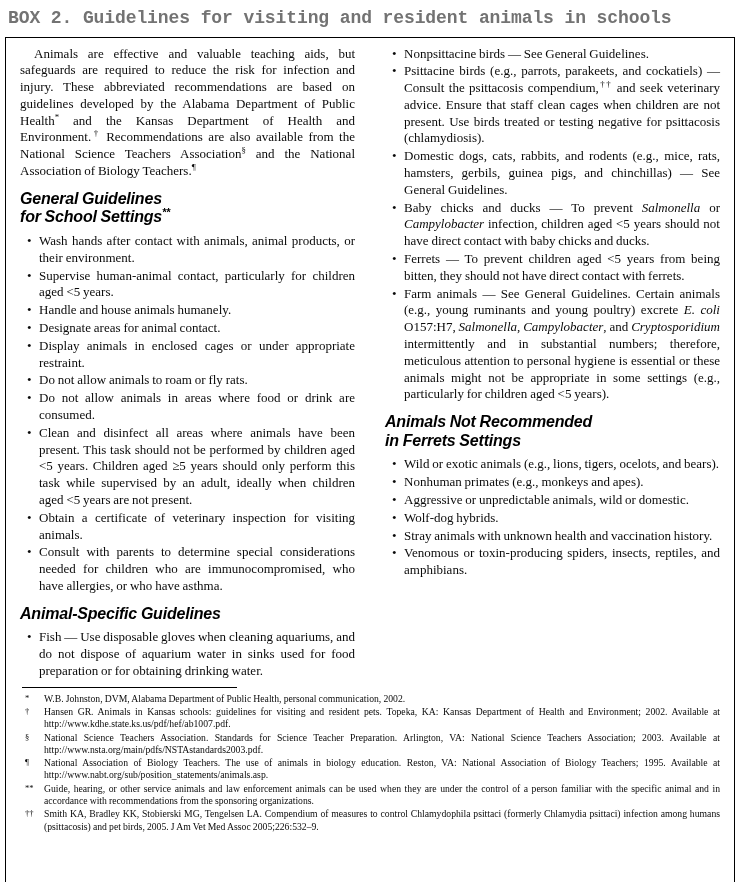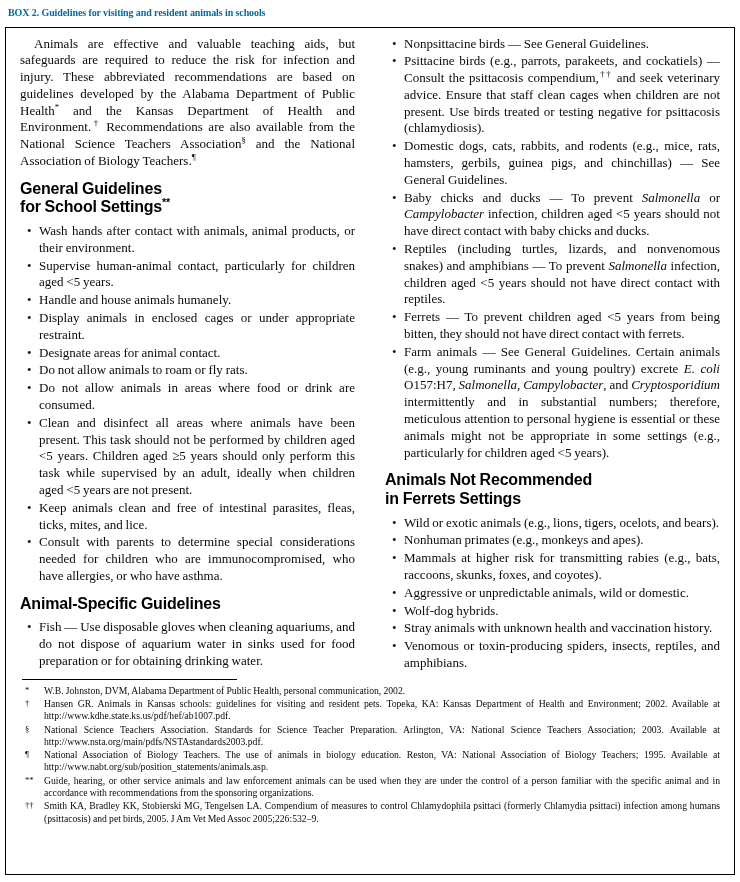--- a/index.html
+++ b/index.html
@@ -3,35 +3,35 @@
 <meta charset="utf-8">
 <style>
   html, body { margin: 0; padding: 0; }
   body {
     width: 740px; height: 882px; overflow: hidden;
     background: #ffffff; color: #0a0a0a;
     font-family: "Liberation Serif", "DejaVu Serif", serif;
   }
   .page { box-sizing: border-box; padding: 5px 5px 0 5px; }
   .box-title {
-    font-family: Liberation Serif, serif;
-    font-weight: bold; font-size: 10px; line-height: 1.25;
-    letter-spacing: -0.1px; margin: 2px 0 7px 3px; color: #0369a1;
+    font-family: Liberation Mono, monospace;
+    font-weight: bold; font-size: 18px; line-height: 1.25;
+    letter-spacing: -0.1px; margin: 2px 0 7px 3px; color: #737373;
   }
   .box {
     box-sizing: border-box; height: 848px; overflow: hidden;
     border: 1.5px solid #000; padding: 8px 14px 8px 14px;
   }
   .columns { display: flex; gap: 30px; }
   .col { flex: 1 1 0; min-width: 0; font-size: 13px; line-height: 16.8px; word-spacing: -0.4px; }
   p.intro { margin: 0; text-indent: 14px; text-align: justify; }
   h2.sect {
     font-family: "Liberation Sans", "DejaVu Sans", sans-serif;
     font-weight: bold; font-size: 16px; line-height: 1.16;
-    letter-spacing: -0.2px; margin: 10px 0 6px 0; color: #000;
+    letter-spacing: -0.2px; margin: 10px 0 6px 0; color: #000; font-style: italic;
   }
   ul.blist { list-style: none; margin: 0; padding: 0 0 0 6px; }
   ul.blist li {
     position: relative; padding-left: 13px; margin: 0 0 1px 0;
     text-align: justify;
   }
   ul.blist li::before { content: "\2022"; position: absolute; left: 1px; top: 0; }
   .it { font-style: italic; }
   sup { font-size: 0.68em; line-height: 0; }
   .footnotes { margin-top: 6px; font-size: 9.7px; line-height: 12.3px; word-spacing: -0.3px; }
@@ -53,56 +53,54 @@
 
         <h2 class="sect">
           <span>General Guidelines</span><br>
           <span>for School Settings<sup>**</sup></span>
         </h2>
 
         <ul class="blist">
           <li>Wash hands after contact with animals, animal products, or their environment.</li>
           <li>Supervise human-animal contact, particularly for children aged &lt;5 years.</li>
           <li>Handle and house animals humanely.</li>
+          <li>Designate areas for animal contact.</li>
           <li>Display animals in enclosed cages or under appropriate restraint.</li>
-          <li>Designate areas for animal contact.</li>
           <li>Do not allow animals to roam or fly rats.</li>
           <li>Do not allow animals in areas where food or drink are consumed.</li>
           <li>Clean and disinfect all areas where animals have been present. This task should not be performed by children aged &lt;5 years. Children aged ≥5 years should only perform this task while supervised by an adult, ideally when children aged &lt;5 years are not present.</li>
-          <li>Keep animals clean and free of intestinal parasites, fleas, ticks, mites, and lice.</li>
+          <li>Obtain a certificate of veterinary inspection for visiting animals.</li>
           <li>Consult with parents to determine special considerations needed for children who are immunocompromised, who have allergies, or who have asthma.</li>
         </ul>
 
         <h2 class="sect">Animal-Specific Guidelines</h2>
 
         <ul class="blist">
           <li>Fish — Use disposable gloves when cleaning aquariums, and do not dispose of aquarium water in sinks used for food preparation or for obtaining drinking water.</li>
         </ul>
       </div>
 
       <div class="col">
         <ul class="blist">
           <li>Nonpsittacine birds — See General Guidelines.</li>
           <li>Psittacine birds (e.g., parrots, parakeets, and cockatiels) — Consult the psittacosis compendium,<sup>††</sup> and seek veterinary advice. Ensure that staff clean cages when children are not present. Use birds treated or testing negative for psittacosis (chlamydiosis).</li>
           <li>Domestic dogs, cats, rabbits, and rodents (e.g., mice, rats, hamsters, gerbils, guinea pigs, and chinchillas) — See General Guidelines.</li>
           <li>Baby chicks and ducks — To prevent <span class="it">Salmonella</span> or <span class="it">Campylobacter</span> infection, children aged &lt;5 years should not have direct contact with baby chicks and ducks.</li>
-          <li>Reptiles (including turtles, lizards, and nonvenomous snakes) and amphibians — To prevent <span class="it">Salmonella</span> infection, children aged &lt;5 years should not have direct contact with reptiles.</li>
           <li>Ferrets — To prevent children aged &lt;5 years from being bitten, they should not have direct contact with ferrets.</li>
           <li>Farm animals — See General Guidelines. Certain animals (e.g., young ruminants and young poultry) excrete <span class="it">E. coli</span> O157:H7, <span class="it">Salmonella</span>, <span class="it">Campylobacter</span>, and <span class="it">Cryptosporidium</span> intermittently and in substantial numbers; therefore, meticulous attention to personal hygiene is essential or these animals might not be appropriate in some settings (e.g., particularly for children aged &lt;5 years).</li>
         </ul>
 
         <h2 class="sect">
           <span>Animals Not Recommended</span><br>
           <span>in Ferrets Settings</span>
         </h2>
 
         <ul class="blist">
           <li>Wild or exotic animals (e.g., lions, tigers, ocelots, and bears).</li>
           <li>Nonhuman primates (e.g., monkeys and apes).</li>
-          <li>Mammals at higher risk for transmitting rabies (e.g., bats, raccoons, skunks, foxes, and coyotes).</li>
           <li>Aggressive or unpredictable animals, wild or domestic.</li>
           <li>Wolf-dog hybrids.</li>
           <li>Stray animals with unknown health and vaccination history.</li>
           <li>Venomous or toxin-producing spiders, insects, reptiles, and amphibians.</li>
         </ul>
       </div>
 
     </div>
 
     <div class="footnotes">

